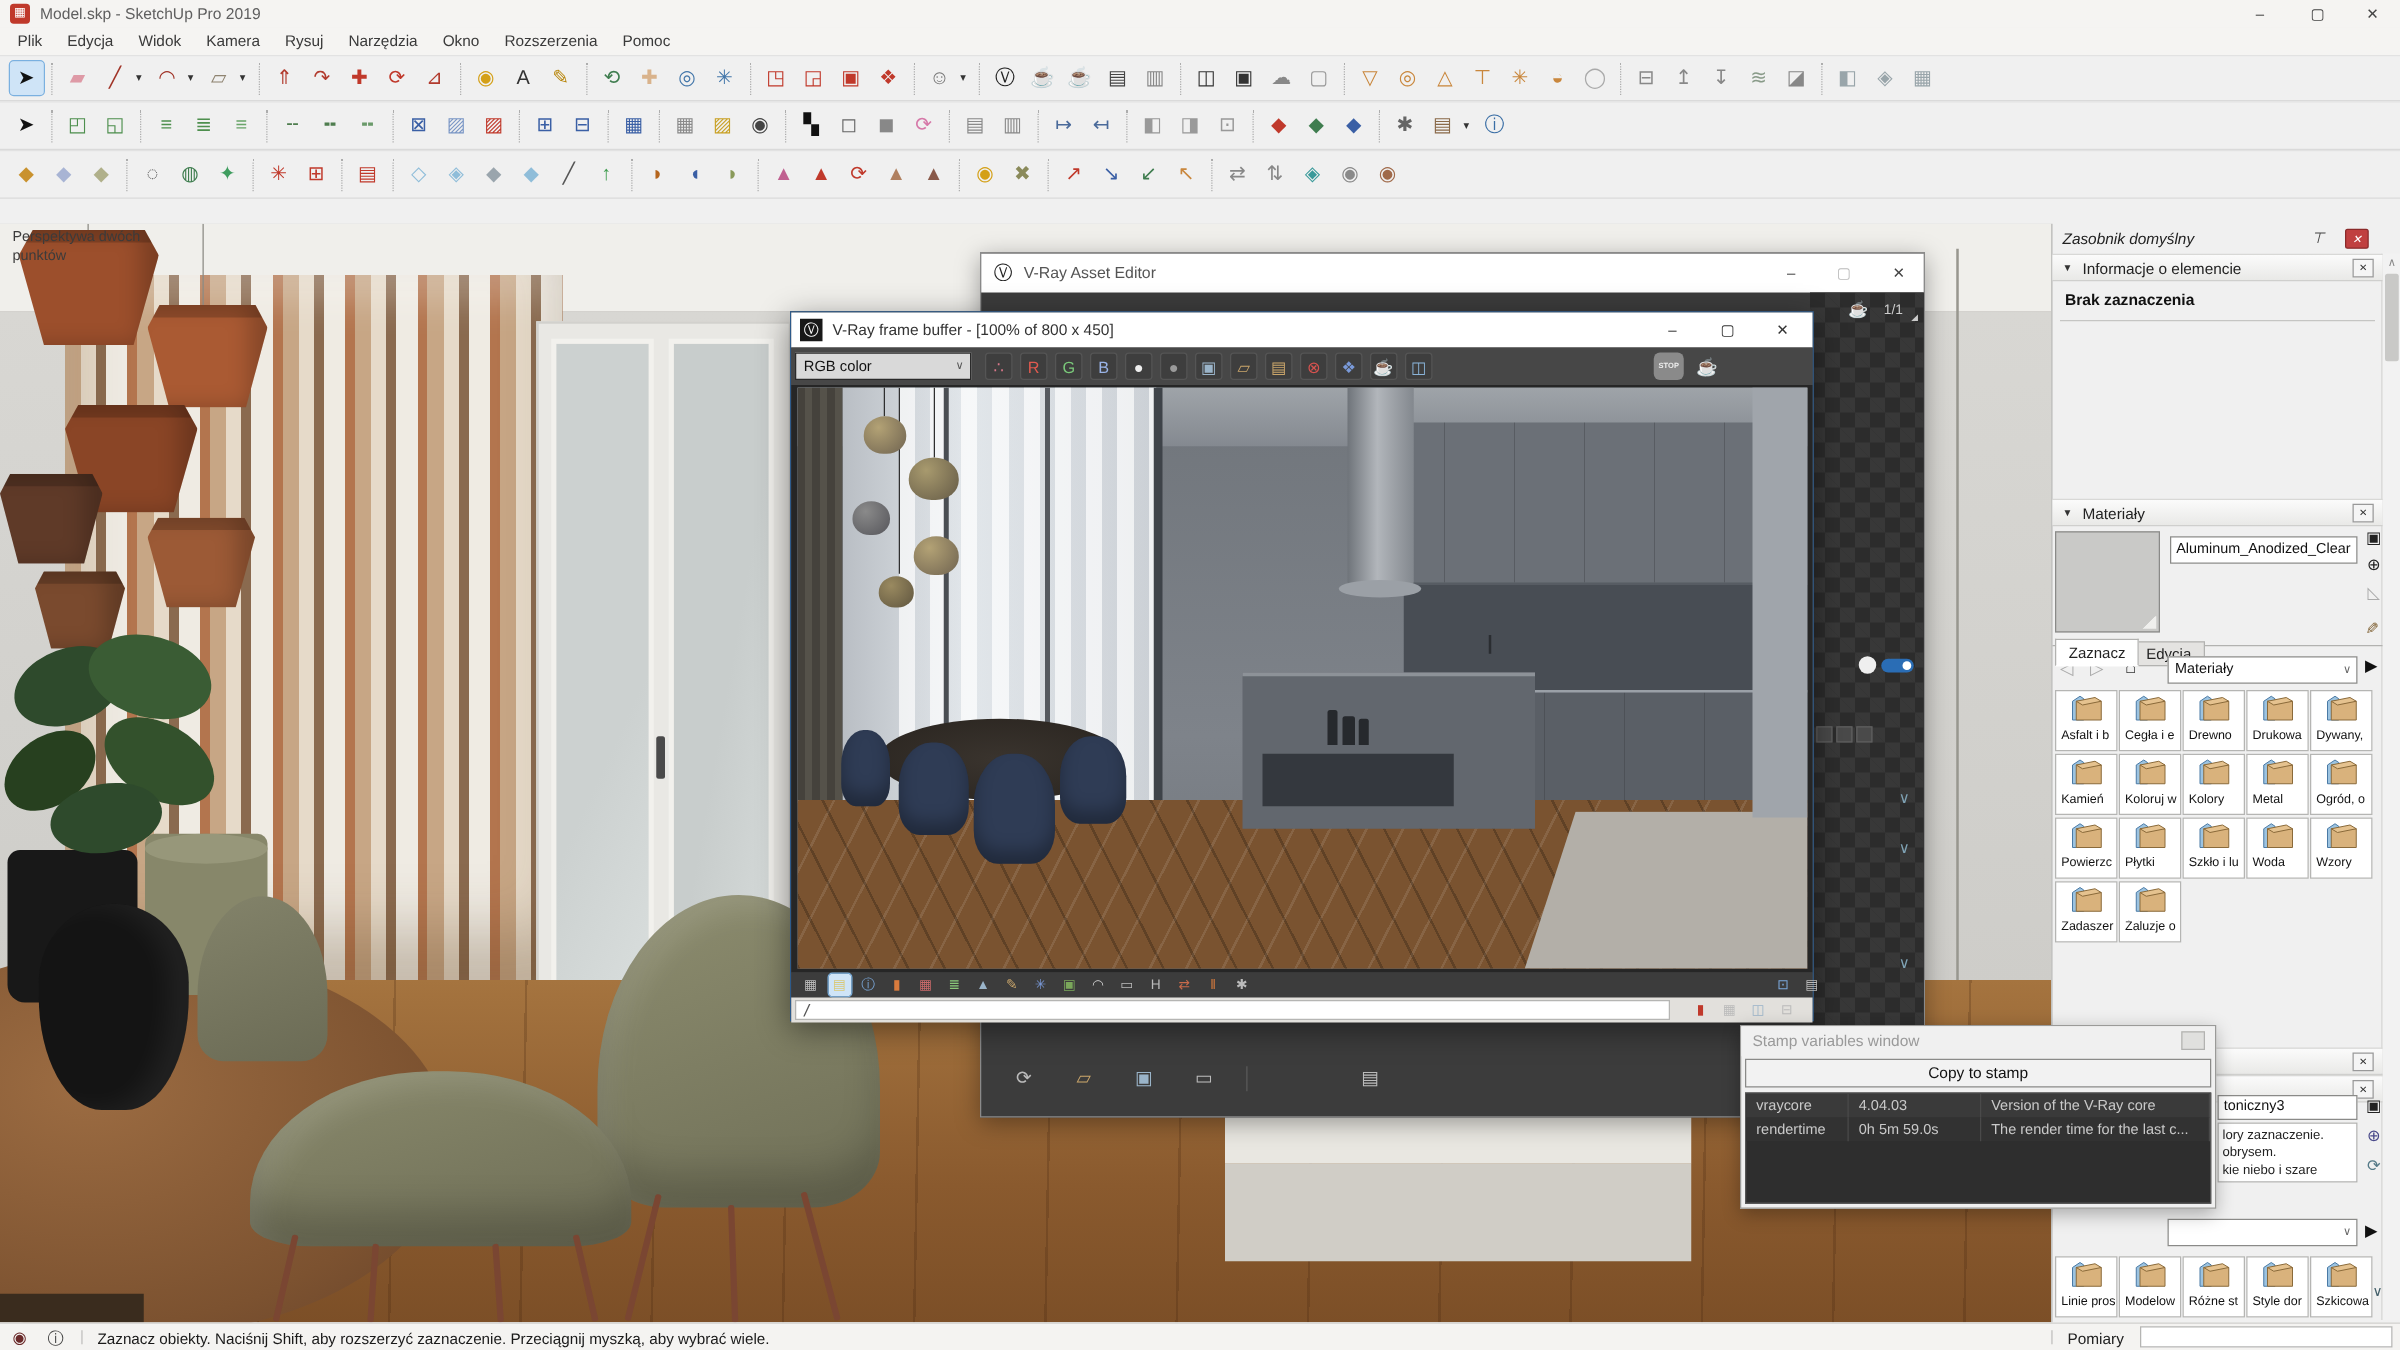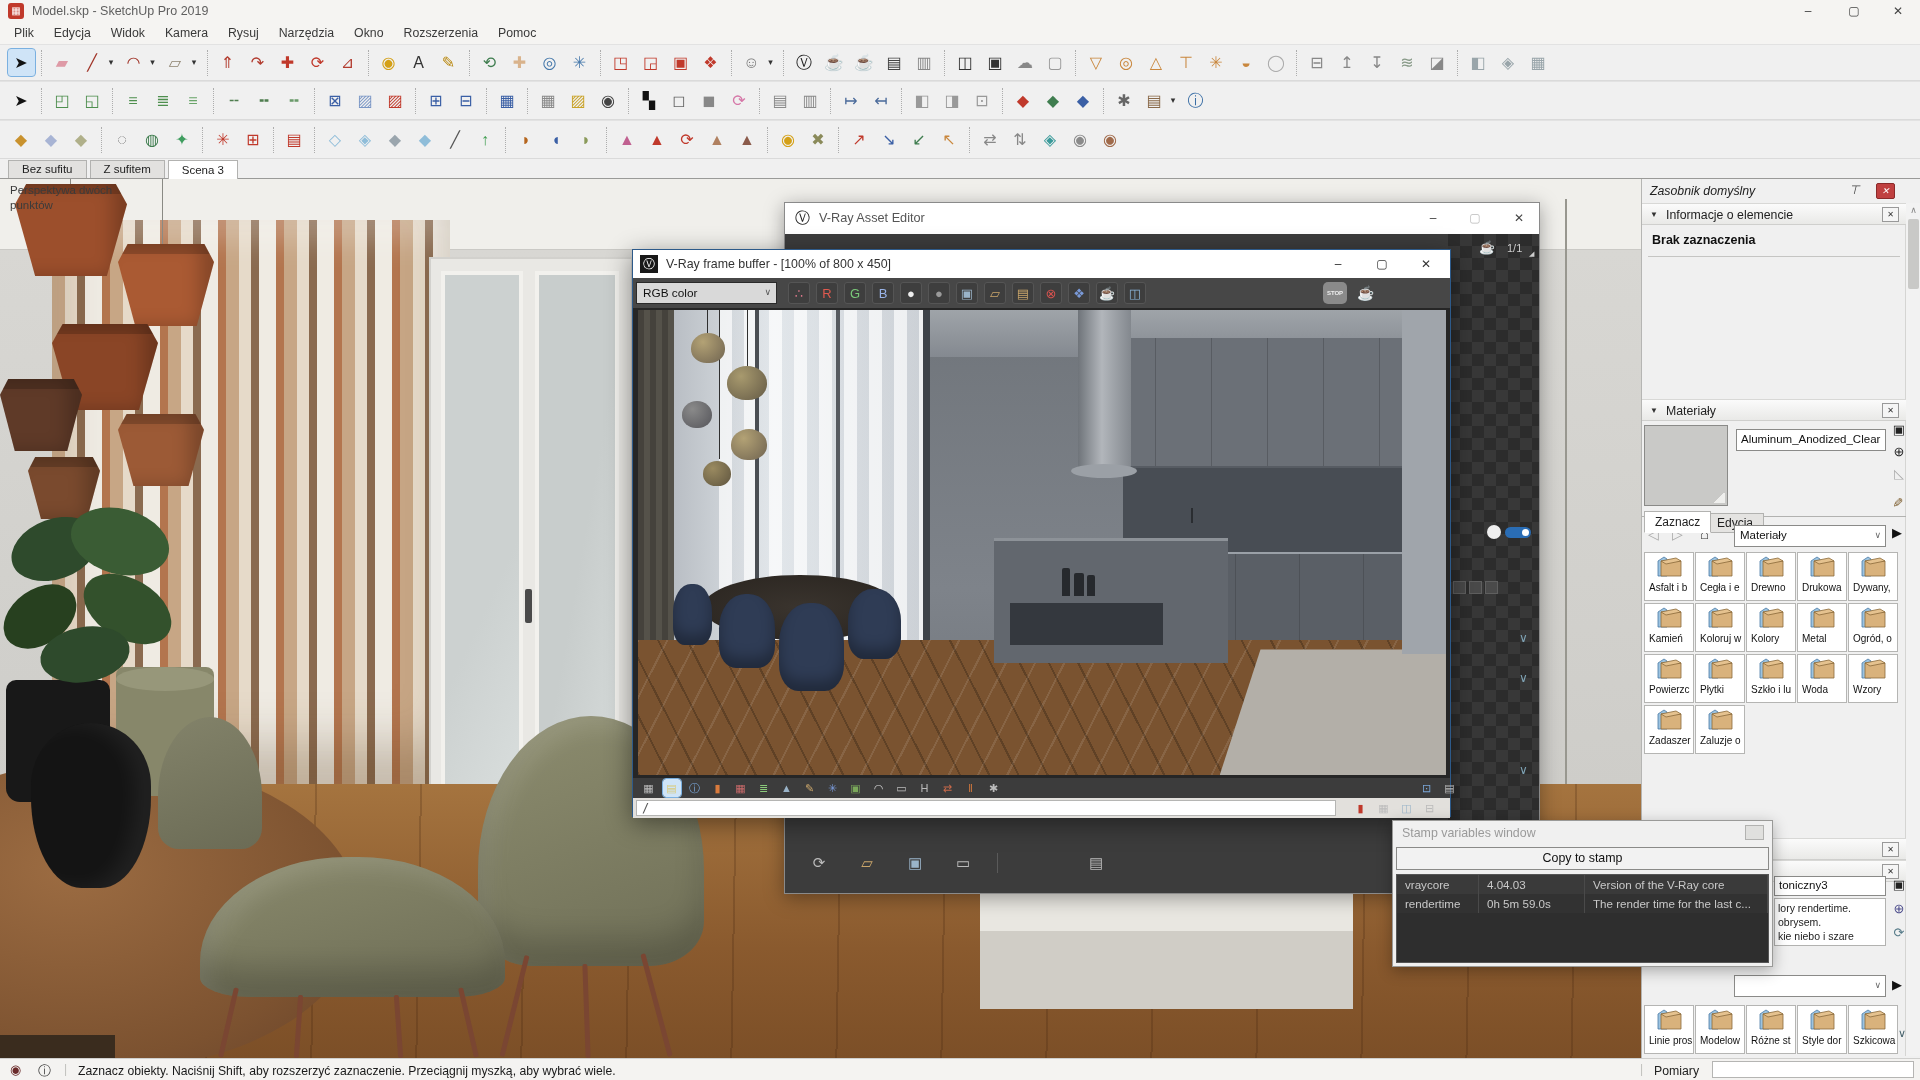--- a/index.html
+++ b/index.html
@@ -433,26 +433,20 @@
       <span class="ticon" style="color: rgb(63, 125, 79);">↙</span>
       <span class="ticon" style="color: rgb(201, 135, 61);">↖</span>
       <span class="tsep"></span>
       <span class="ticon" style="color: rgb(136, 136, 136);">⇄</span>
       <span class="ticon" style="color: rgb(136, 136, 136);">⇅</span>
       <span class="ticon" style="color: rgb(58, 154, 154);">◈</span>
       <span class="ticon" style="color: rgb(138, 138, 138);">◉</span>
       <span class="ticon" style="color: rgb(160, 106, 74);">◉</span>
     </div>
 
-  <div id="tabsbar">
-
-  <span class="stab">Bez sufitu</span>
-      <span class="stab">Z sufitem</span>
-      <span class="stab active">Scena 3</span>
-    </div>
 
   <div id="viewport">
     <div id="vp-ceiling"></div>
     <div id="vp-wall"></div>
     <div id="vp-corner"></div>
     <div id="vp-curtains"></div>
     <div id="vp-door">
       <div class="pane1"></div>
       <div class="pane2"></div>
       <div class="handle"></div>
@@ -703,21 +697,21 @@
       </div>
 
     <div class="sect-head" id="sh-sty1">
       <span class="sect-close">✕</span>
     </div>
     <div class="sect-head" id="sh-sty2">
       <span class="sect-close">✕</span>
     </div>
     <div id="sty-name">toniczny3</div>
     <div id="sty-desc">
-      <span>lory rendertime.</span><br>
+      <span>lory zaznaczenie.</span><br>
       <span>obrysem.</span><br>
       <span>kie niebo i szare</span>
     </div>
     <span class="side-ico" id="ico-pane2">▣</span>
     <span class="side-ico" id="ico-create2">⊕</span>
     <span class="side-ico" id="ico-refresh">⟳</span>
     <div id="sty-select">
       <span class="sel-arrow">∨</span>
     </div>
     <span id="sty-detail">▶</span>

